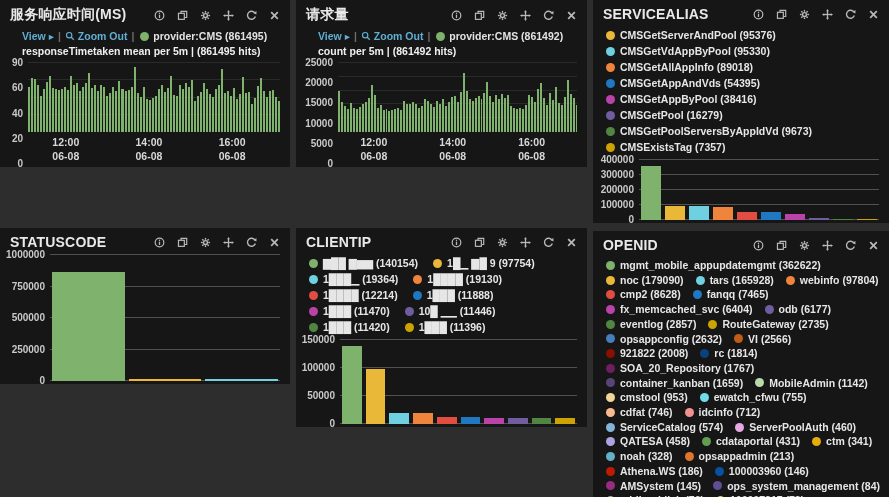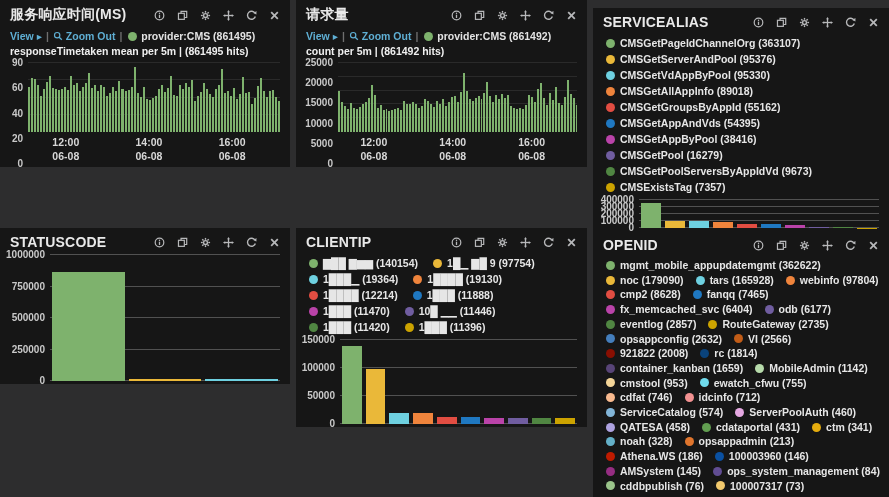--- a/index.html
+++ b/index.html
@@ -1,29 +1,29 @@
 <!DOCTYPE html>
 <html><head>
 <meta charset="utf-8">
 <style>
   html,body{margin:0;padding:0;background:#2d2d2e;}
   body{font-family:"Liberation Sans","DejaVu Sans",sans-serif;-webkit-font-smoothing:antialiased;}
   .dash{position:relative;width:889px;height:497px;background:#2d2d2e;overflow:hidden;}
   .panel{position:absolute;background:#161616;display:flex;flex-direction:column;overflow:hidden;}
   #p1{left:0;top:0;width:290px;height:167px;}
   #p2{left:296px;top:0;width:291px;height:167px;}
-  #p3{left:593px;top:8px;width:296px;height:223px;}
+  #p3{left:593px;top:0;width:296px;height:223px;}
   #p4{left:0;top:228px;width:290px;height:156px;}
   #p5{left:296px;top:228px;width:291px;height:199px;}
   #p6{left:593px;top:231px;width:296px;height:266px;}
   .ph{display:flex;align-items:center;justify-content:space-between;padding:6px 10px 2px 10px;flex:none;}
   .ptitle{font-size:14px;font-weight:bold;color:#e9e9e9;letter-spacing:.2px;white-space:nowrap;}
   .picons{display:flex;gap:12px;align-items:center;}
   .picons .ic{width:11px;height:11px;display:inline-flex;cursor:pointer;opacity:.9;}
-  .plegend-bar{padding:3px 8px 1px 10px;font-size:10.5px;font-weight:bold;color:#e3e3e3;line-height:15px;flex:none;}
+  .plegend-bar{padding:3px 8px 1px 22px;font-size:10.5px;font-weight:bold;color:#e3e3e3;line-height:15px;flex:none;}
   .lnk{color:#5fafd4;cursor:pointer;text-decoration:none;white-space:nowrap;}
   .sep{color:#6f6f6f;margin:0 4px;}
   .dot{display:inline-block;width:9px;height:9px;border-radius:50%;margin:0 4px 0 2px;vertical-align:-1px;flex:none;}
   .metric{color:#efefef;}
   .legend{padding:3px 6px 2px 13px;display:flex;flex-wrap:wrap;column-gap:15px;row-gap:0;
           font-size:10.5px;font-weight:bold;color:#e6e6e6;line-height:16px;flex:none;}
   #p6 .legend{line-height:14.7px;column-gap:12px;overflow:hidden;}
   .li{display:inline-flex;align-items:center;white-space:nowrap;cursor:pointer;}
   .li .dot{margin:0 5px 0 0;}
   .chartbox{flex:1;display:flex;margin:3px 10px 3px 2px;min-height:0;}
@@ -478,38 +478,30 @@
               <g stroke="#c9cacc" stroke-width="1.9">
                 <line x1="2.4" y1="2.4" x2="9.6" y2="9.6"></line>
                 <line x1="9.6" y1="2.4" x2="2.4" y2="9.6"></line>
               </g>
             </svg>
           </span>
         </nav>
     </header>
     <div class="legend">
         <span class="li">
-          <i class="dot" style="background: rgb(126, 178, 109);"></i>
-          <span>CMSGetPageIdChannelOrg (363107)</span>
-        </span>
-        <span class="li">
           <i class="dot" style="background: rgb(234, 184, 57);"></i>
           <span>CMSGetServerAndPool (95376)</span>
         </span>
         <span class="li">
           <i class="dot" style="background: rgb(110, 208, 224);"></i>
           <span>CMSGetVdAppByPool (95330)</span>
         </span>
         <span class="li">
           <i class="dot" style="background: rgb(239, 132, 60);"></i>
           <span>CMSGetAllAppInfo (89018)</span>
-        </span>
-        <span class="li">
-          <i class="dot" style="background: rgb(226, 77, 66);"></i>
-          <span>CMSGetGroupsByAppId (55162)</span>
         </span>
         <span class="li">
           <i class="dot" style="background: rgb(31, 120, 193);"></i>
           <span>CMSGetAppAndVds (54395)</span>
         </span>
         <span class="li">
           <i class="dot" style="background: rgb(186, 67, 169);"></i>
           <span>CMSGetAppByPool (38416)</span>
         </span>
         <span class="li">
@@ -891,20 +883,24 @@
         </span>
         <span class="li">
           <i class="dot" style="background: rgb(137, 15, 2);"></i>
           <span>921822 (2008)</span>
         </span>
         <span class="li">
           <i class="dot" style="background: rgb(10, 67, 124);"></i>
           <span>rc (1814)</span>
         </span>
         <span class="li">
+          <i class="dot" style="background: rgb(109, 31, 98);"></i>
+          <span>SOA_20_Repository (1767)</span>
+        </span>
+        <span class="li">
           <i class="dot" style="background: rgb(88, 68, 119);"></i>
           <span>container_kanban (1659)</span>
         </span>
         <span class="li">
           <i class="dot" style="background: rgb(183, 219, 171);"></i>
           <span>MobileAdmin (1142)</span>
         </span>
         <span class="li">
           <i class="dot" style="background: rgb(244, 213, 152);"></i>
           <span>cmstool (953)</span>

